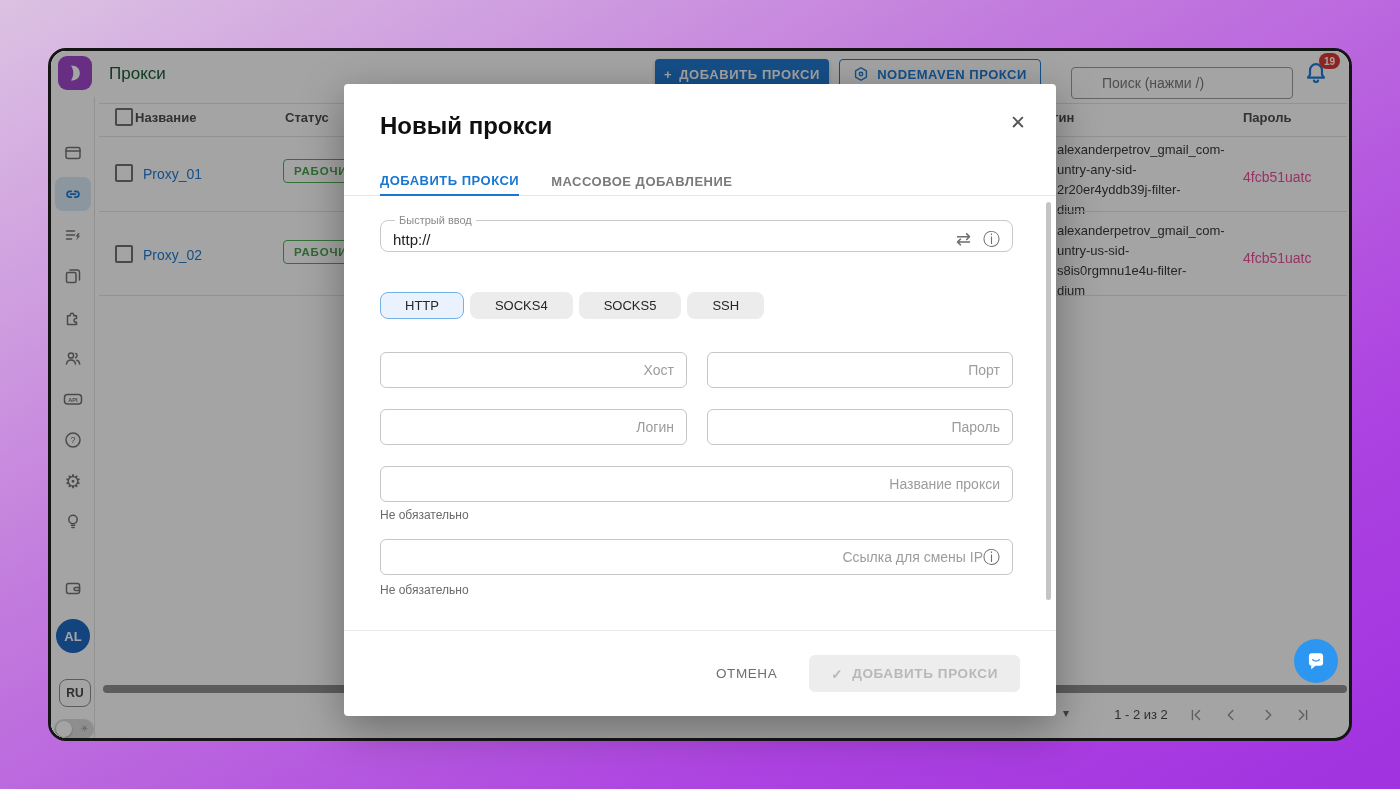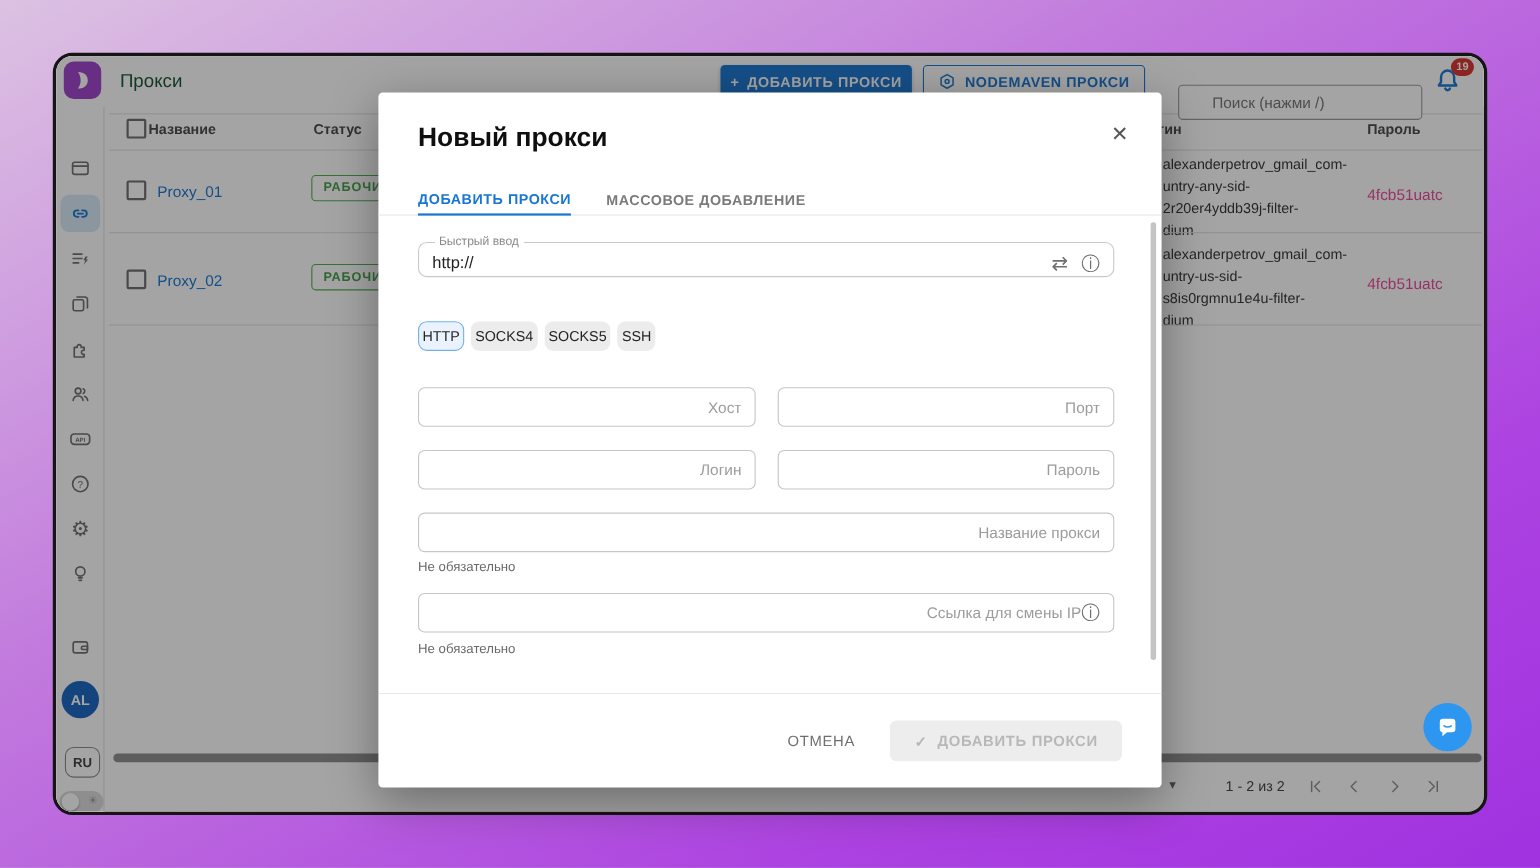--- a/index.html
+++ b/index.html
@@ -20,21 +20,21 @@
   .logo { left:7px; top:5px; width:34px; height:34px; border-radius:9px; background:var(--logo);
     display:flex; align-items:center; justify-content:center; }
   .page-title { left:58px; top:13px; font-size:17px; font-weight:400; color:#14532d; }
   .btn-add { left:604px; top:8px; width:174px; height:30px; background:var(--accent); color:#fff;
     border-radius:4px; font-size:13px; font-weight:700; letter-spacing:.6px;
     display:flex; align-items:center; justify-content:center; gap:7px; cursor:pointer;
     box-shadow:0 2px 4px rgba(0,0,0,.2); }
   .btn-nm { left:788px; top:8px; width:202px; height:30px; background:#fff; color:var(--accent);
     border:1px solid var(--accent); border-radius:4px; font-size:13px; font-weight:700; letter-spacing:.5px;
     display:flex; align-items:center; justify-content:center; gap:8px; cursor:pointer; }
-  .search { left:1020px; top:26px; width:222px; height:32px; border:1px solid #999; border-radius:4px;
+  .search { left:1020px; top:16px; width:222px; height:32px; border:1px solid #999; border-radius:4px;
     display:flex; align-items:center; gap:20px; padding:12px 10px; background:#fff; }
   .search input { border:0; outline:0; flex:1; font-size:14px; color:#333; font-family:inherit; background:transparent; }
   .search input::placeholder { color:#757575; }
   .bell { left:1252px; top:9px; width:28px; height:28px; cursor:pointer; }
   .bell-badge { position:absolute; left:1268px; top:2px; min-width:21px; height:16px; padding:0 4px;
     background:var(--badge); color:#fff; border-radius:9px; font-size:10px; font-weight:700;
     display:flex; align-items:center; justify-content:center; }
 
   
   .sidebar { position:absolute; left:0; top:46px; bottom:0; width:44px; border-right:1px solid #e3e3e3; background:#fff; }
@@ -92,21 +92,21 @@
 
   fieldset.quick { position:absolute; left:36px; top:130px; width:633px; border:1px solid #c9c9c9;
     border-radius:8px; padding:1px 12px 0; }
   fieldset.quick legend { font-size:11px; color:#8a8a8a; padding:0 4px; margin-left:2px; }
   .quick-row { display:flex; align-items:center; height:24px; }
   .quick-row input { flex:1; border:0; outline:0; font-size:15px; color:#222; font-family:inherit; }
   .ic-swap { font-size:18px; color:#6f6f6f; margin-right:12px; cursor:pointer; }
   .ic-info { font-size:17px; color:#6f6f6f; cursor:pointer; line-height:1; }
 
   .chips { position:absolute; left:36px; top:208px; display:flex; gap:6px; }
-  .chip { height:27px; padding:0 3px; display:flex; align-items:center; border-radius:8px;
+  .chip { height:27px; padding:0 24px; display:flex; align-items:center; border-radius:8px;
     background:#ececec; font-size:13px; color:#262626; border:1px solid transparent; cursor:pointer; }
   .chip.active { background:#eaf3fd; border-color:#73b2e9; }
 
   .fld { position:absolute; height:36px; border:1px solid #c6c6c6; border-radius:6px; background:#fff;
     display:flex; align-items:center; padding:0 12px; }
   .fld input { border:0; outline:0; width:100%; font-size:14px; color:#222; font-family:inherit;text-align:right; }
   .fld input::placeholder { color:#9c9c9c; }
   .helper { position:absolute; left:36px; font-size:12px; color:#6a6a6a; }
 
   .m-thumb { position:absolute; right:5px; top:118px; width:5px; height:398px; border-radius:3px;

